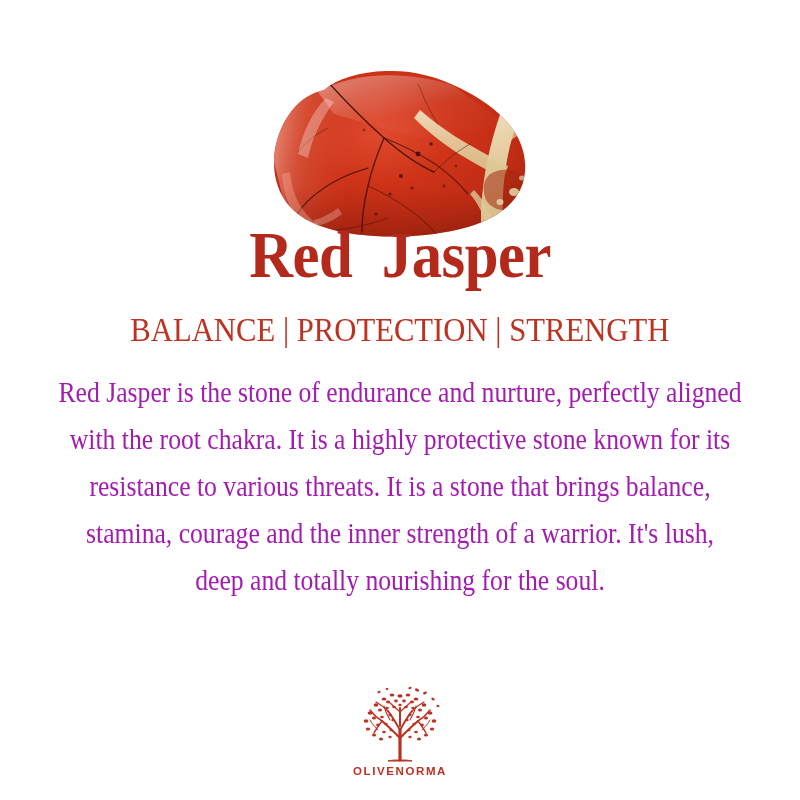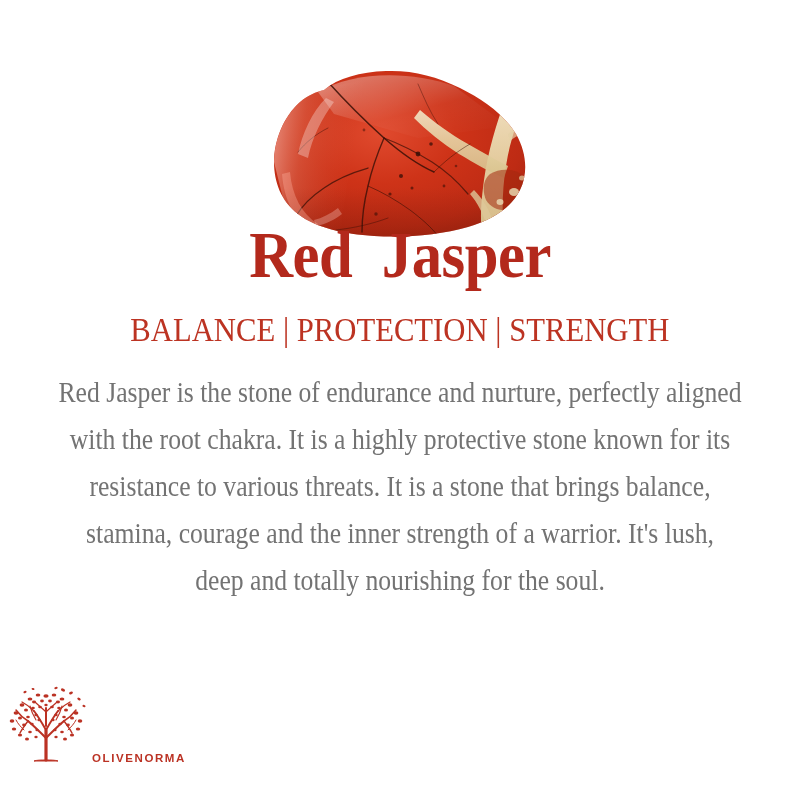--- a/index.html
+++ b/index.html
@@ -61,39 +61,39 @@
     text-align:center;
     white-space:pre;
     transform:scaleX(0.93);
   }
 
   
   .body-text {
     margin-top:22px;
     width:800px;
     text-align:center;
-    color:#737373;
+    color:#a21caf;
     font-family:"Liberation Serif", serif;
     font-size:28.5px;
     line-height:47px;
   }
   .body-text .bline {
     display:block;
     white-space:pre;
     transform:scaleX(0.90);
   }
 
   
   .logo {
     position:absolute;
     left:0; right:0;
     top:686px;
     display:flex;
-    flex-direction:row;
-    align-items:flex-end;
+    flex-direction:column;
+    align-items:center;
   }
   .logo-tree { display:block; width:92px; height:78px; }
   .logo-word {
     margin-top:1px;
     font-family:"Liberation Sans", sans-serif;
     font-weight:bold;
     font-size:11.5px;
     letter-spacing:1.6px;
     color:#bb3224;
     text-align:center;

